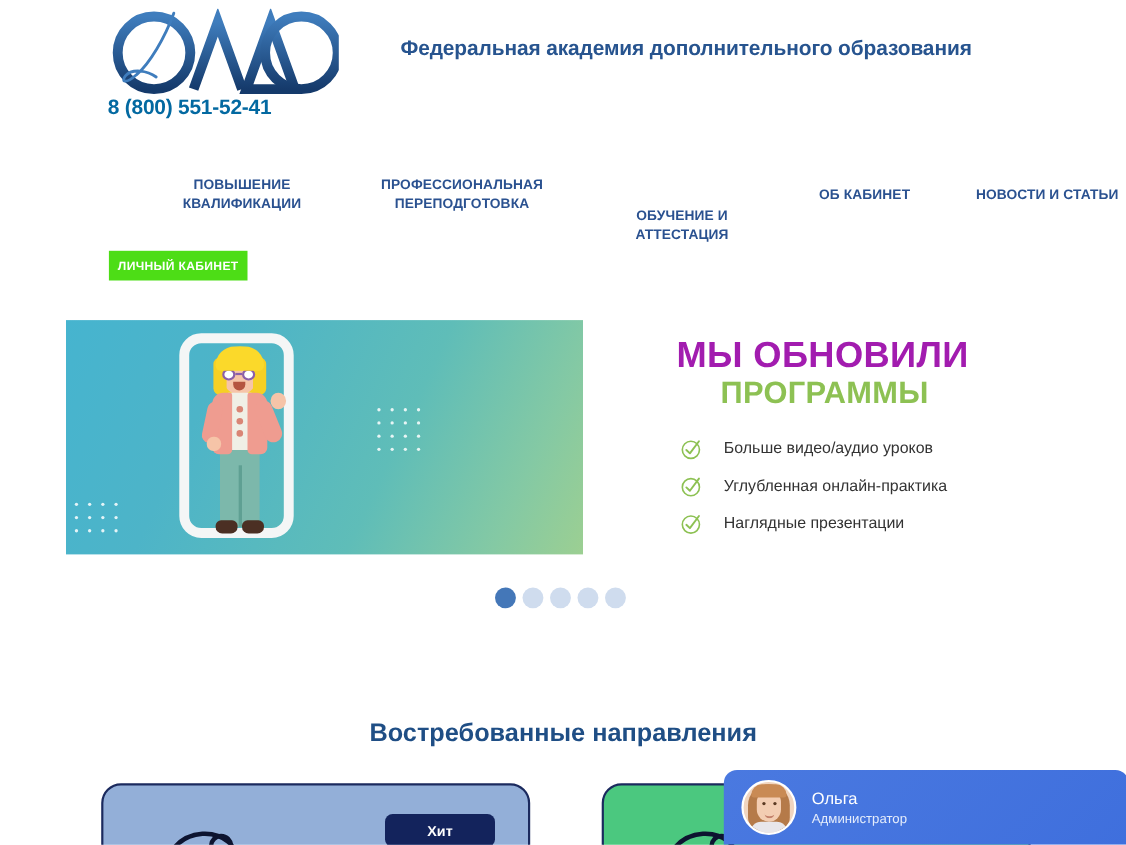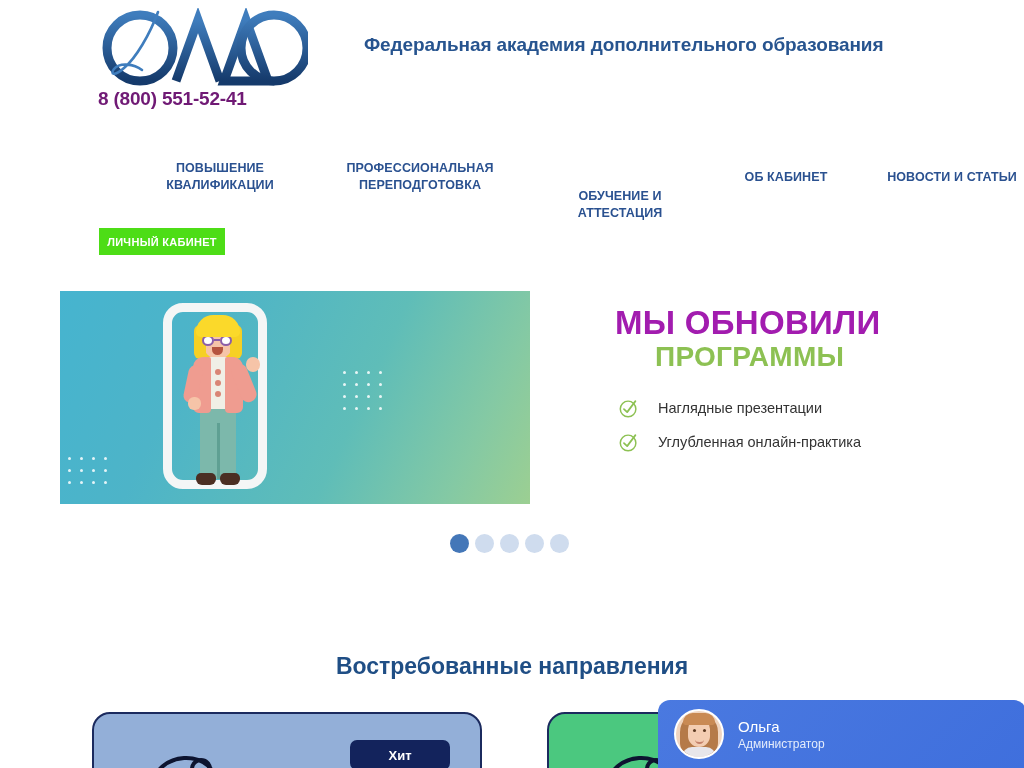--- a/index.html
+++ b/index.html
@@ -32,21 +32,21 @@
     height: 80px;
   }
   .logo-svg { display:block; }
   .logo-phone {
     position: absolute;
     left: 98px;
     top: 88px;
     font-size: 19px;
     font-weight: bold;
     letter-spacing: -0.2px;
-    color: #701a75;
+    color: #0369a1;
   }
   .site-title {
     position: absolute;
     left: 364px;
     top: 34px;
     font-size: 19px;
     font-weight: bold;
     color: #27548f;
     letter-spacing: -0.1px;
     white-space: nowrap;
@@ -429,28 +429,35 @@
   <div class="slide-right">
     <div class="slide-headline1">МЫ ОБНОВИЛИ</div>
     <div class="slide-headline2">ПРОГРАММЫ</div>
 
     <div class="feature-list">
       <div class="feature">
         <svg class="ci" viewBox="0 0 24 24">
           <circle cx="11" cy="13" r="8.5" fill="none" stroke="#8dc153" stroke-width="1.6"></circle>
           <path d="M6.5 13.2 L10 16.5 L19 4.5" fill="none" stroke="#8dc153" stroke-width="1.9" stroke-linecap="round" stroke-linejoin="round"></path>
         </svg>
-        <span class="feature-txt">Наглядные презентации</span>
+        <span class="feature-txt">Больше видео/аудио уроков</span>
       </div>
       <div class="feature">
         <svg class="ci" viewBox="0 0 24 24">
           <circle cx="11" cy="13" r="8.5" fill="none" stroke="#8dc153" stroke-width="1.6"></circle>
           <path d="M6.5 13.2 L10 16.5 L19 4.5" fill="none" stroke="#8dc153" stroke-width="1.9" stroke-linecap="round" stroke-linejoin="round"></path>
         </svg>
         <span class="feature-txt">Углубленная онлайн-практика</span>
+      </div>
+      <div class="feature">
+        <svg class="ci" viewBox="0 0 24 24">
+          <circle cx="11" cy="13" r="8.5" fill="none" stroke="#8dc153" stroke-width="1.6"></circle>
+          <path d="M6.5 13.2 L10 16.5 L19 4.5" fill="none" stroke="#8dc153" stroke-width="1.9" stroke-linecap="round" stroke-linejoin="round"></path>
+        </svg>
+        <span class="feature-txt">Наглядные презентации</span>
       </div>
     </div>
 
   </div>
 
 
   <div class="contact-line contact-phone">
     <svg class="ci" viewBox="0 0 24 24">
       <circle cx="12" cy="12" r="11" fill="#ffffff"></circle>
       <path d="M8.4 6.6c.7-.5 1.5-.3 1.9.4l.9 1.6c.3.6.2 1.2-.3 1.6l-.6.5c.5 1.3 1.6 2.4 2.9 3l.5-.6c.4-.5 1.1-.6 1.6-.3l1.6.9c.7.4.9 1.2.4 1.9-.6.9-1.8 1.3-3 .9-3.3-1-6.2-3.9-7.2-7.2-.3-1.2.1-2.3.9-2.9z" fill="#111111"></path>

